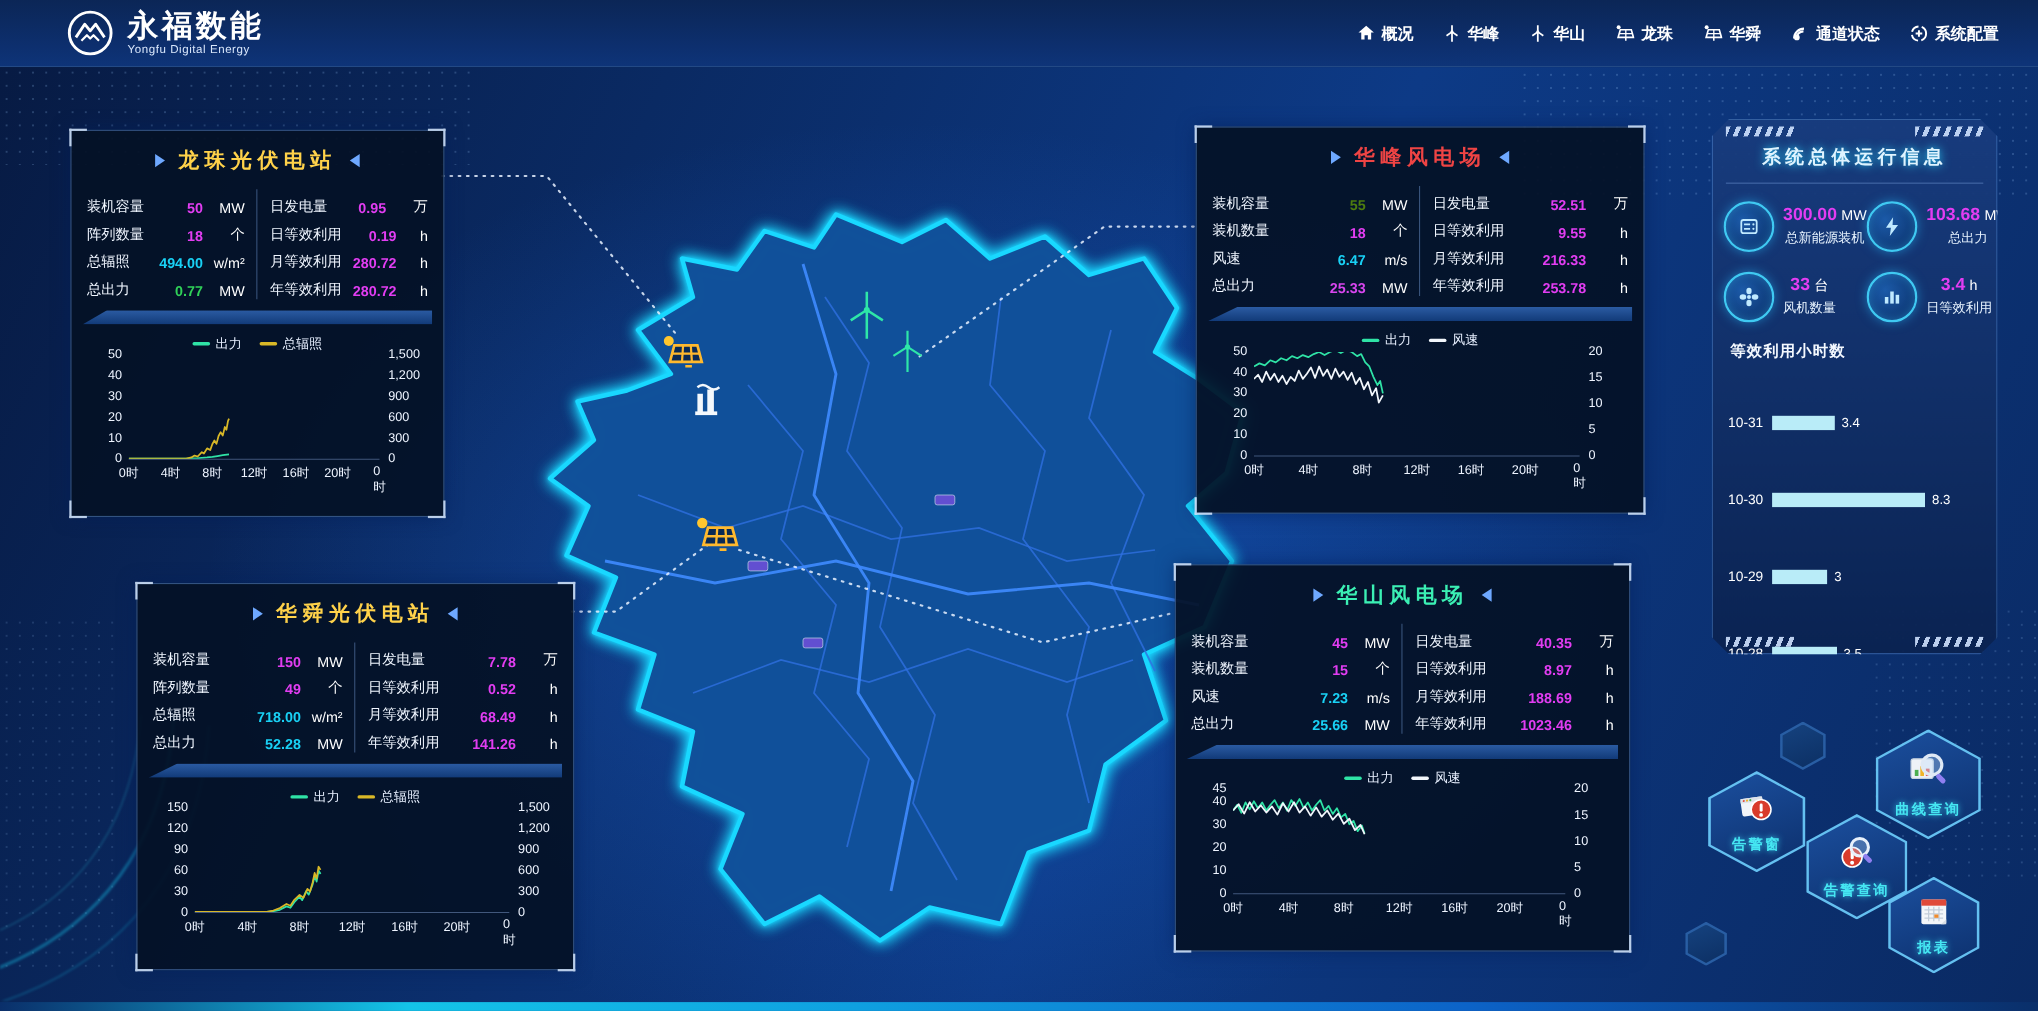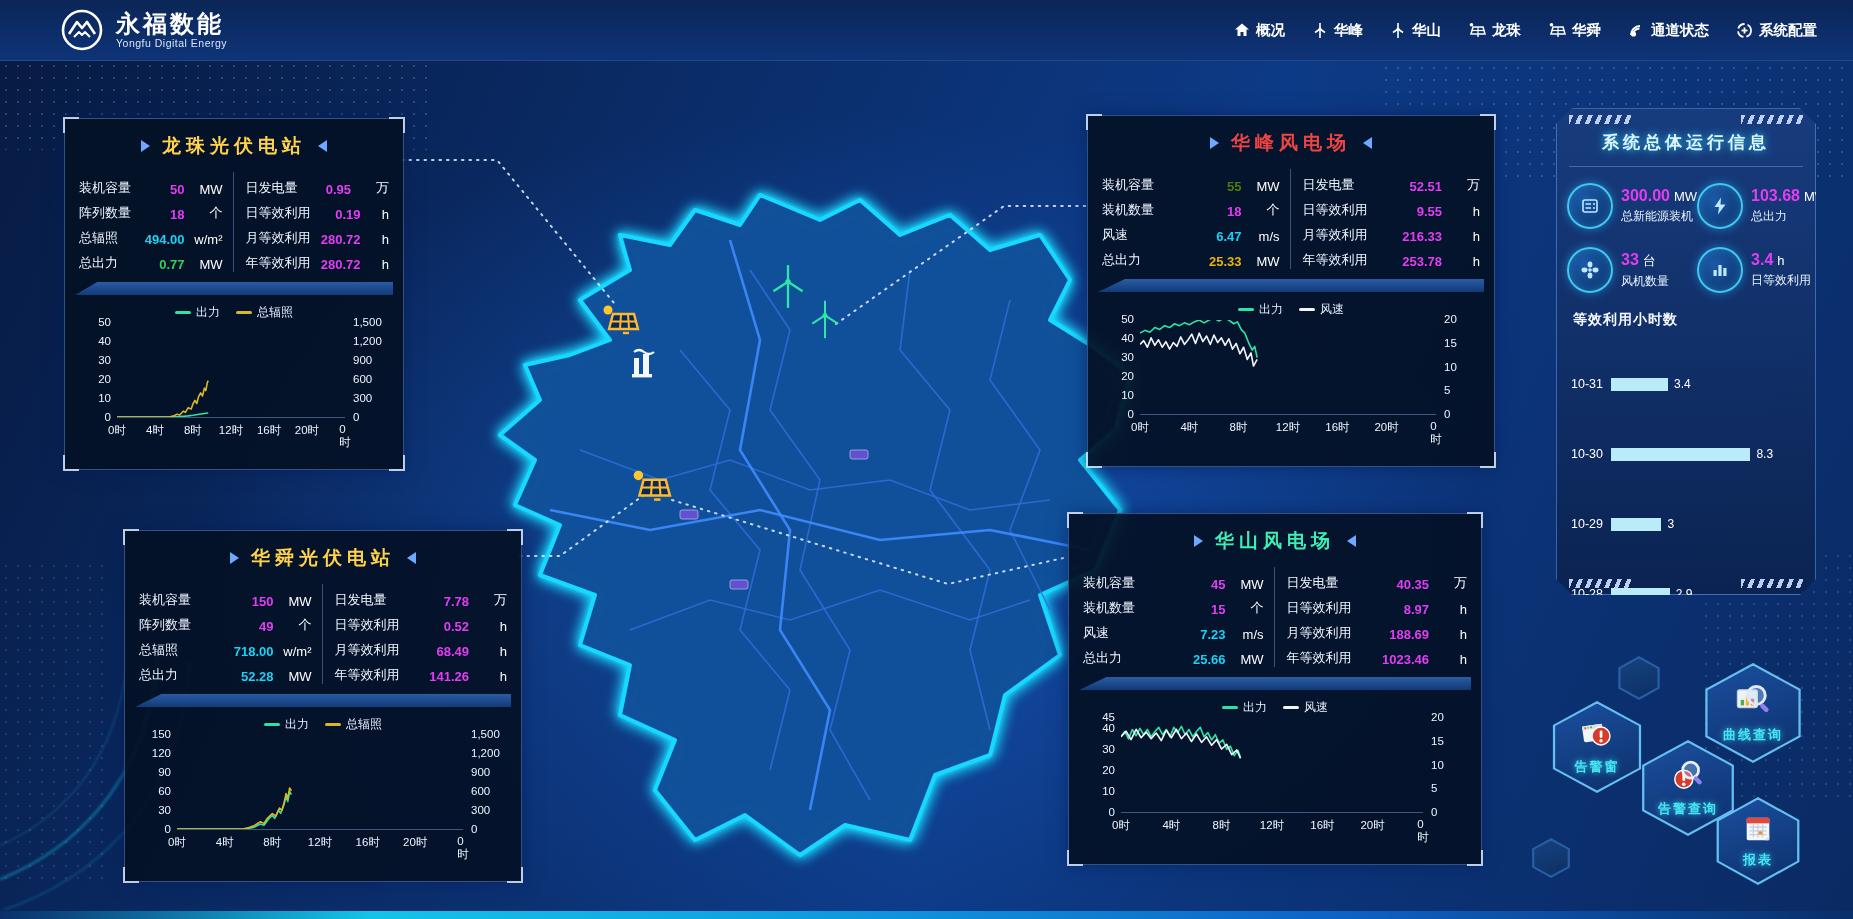--- a/index.html
+++ b/index.html
@@ -19,21 +19,21 @@
   #dots4{left:0;top:560px;width:110px;height:320px;opacity:.7;}
   #curves{position:absolute;left:0;top:620px;filter:blur(1px);opacity:.65;}
   #bottombar{position:absolute;left:0;right:0;bottom:0;height:8px;
     background:linear-gradient(90deg,#0a2f6a,#14c4e8 20%,#0fa0e0 42%,#0c63c8 72%,#0a2f6a);}
   
   #header{position:absolute;left:0;top:0;width:100%;height:60px;
     background:linear-gradient(180deg,#0b2656 0%,#0d2f6e 70%,#0e3478 100%);
     border-bottom:1px solid rgba(80,140,220,.35);display:flex;align-items:center;z-index:30;}
   #logo{display:flex;align-items:center;margin-left:60px;}
   #logo svg{margin-right:12px;}
-  .logo-cn{font-size:24px;font-weight:bold;letter-spacing:3px;color:#fff;line-height:1.05;}
+  .logo-cn{font-size:28px;font-weight:bold;letter-spacing:3px;color:#fff;line-height:1.05;text-align:right;}
   .logo-en{font-size:10.5px;color:#d8e6fb;letter-spacing:.5px;}
   #main-title{position:absolute;left:741px;top:0;height:60px;display:flex;align-items:center;}
   #main-title h1{margin:0;font-size:30px;font-weight:bold;letter-spacing:7px;color:#f2f7ff;
     text-shadow:0 0 14px rgba(120,200,255,.85),0 2px 3px rgba(0,0,0,.45);font-style:italic;}
   .t-slash{display:inline-block;width:22px;height:2px;background:#2f7bd8;transform:rotate(-45deg);margin:0 10px;position:relative;top:10px;}
   .t-slash:after{content:"";position:absolute;right:-6px;top:-2px;width:6px;height:6px;background:#2f7bd8;}
   #nav{position:absolute;right:36px;top:0;height:60px;display:flex;align-items:center;gap:27px;}
   .nav-item{display:flex;align-items:center;gap:6px;font-size:14.5px;font-weight:600;color:#fff;cursor:pointer;white-space:nowrap;}
   .nav-item svg{flex:0 0 auto;}
   
@@ -86,21 +86,21 @@
     border:1px solid rgba(96,156,235,.55);box-shadow:0 0 18px rgba(10,60,150,.7);
     clip-path:polygon(16px 0,calc(100% - 16px) 0,100% 16px,100% calc(100% - 16px),calc(100% - 16px) 100%,16px 100%,0 calc(100% - 16px),0 16px);}
   .hz{position:absolute;width:62px;height:9px;opacity:.9;
     background:repeating-linear-gradient(112deg,#cfe2ff 0 4px,transparent 4px 9px);}
   .hz.tl2{top:6px;left:12px;}.hz.tr2{top:6px;right:12px;}
   .hz.bl2{bottom:6px;left:12px;}.hz.br2{bottom:6px;right:12px;}
   #sb-title{margin:22px 0 0;text-align:center;font-size:17px;font-weight:bold;letter-spacing:4px;color:#dff4ff;
     text-shadow:0 0 9px #2bd8ff;}
   .sb-div{height:1px;background:rgba(140,180,240,.4);margin:12px 12px 0;}
   .stats{display:grid;grid-template-columns:1fr 1fr;row-gap:18px;margin:16px 6px 0 10px;}
-  .stat{display:flex;align-items:center;gap:8px;}
+  .stat{display:flex;align-items:center;gap:8px;text-align:center;}
   .s-ico{width:42px;height:42px;flex:0 0 42px;border-radius:50%;border:2px solid #3fc9f2;
     background:radial-gradient(circle at 35% 35%,#1b5aa8,#0a2e66);display:flex;align-items:center;justify-content:center;
     box-shadow:0 0 10px rgba(40,190,255,.5),inset 0 0 8px rgba(60,200,255,.35);}
   .s-val{font-size:16px;font-weight:bold;color:#e23df2;white-space:nowrap;}
   .s-unit{font-size:13px;color:#fff;margin-left:4px;font-weight:normal;}
   .s-lb{font-size:12px;color:#e8f4ff;margin-top:3px;white-space:nowrap;}
   #bars-title{margin:18px 0 4px 16px;font-size:14px;font-weight:bold;color:#f4f9ff;letter-spacing:1px;}
   #barchart{margin:0 14px;}
   .bar-row{display:flex;align-items:center;height:30px;margin-top:40px;}
   .bar-lb{width:40px;font-size:12.5px;color:#fff;}
@@ -506,21 +506,21 @@
           <span class="val" style="color:#e23df2">18</span>
           <span class="un">个</span>
         </div>
         <div class="p-row">
           <span class="lb">风速</span>
           <span class="val" style="color:#19d1f5">6.47</span>
           <span class="un">m/s</span>
         </div>
         <div class="p-row">
           <span class="lb">总出力</span>
-          <span class="val" style="color:#eab308">25.33</span>
+          <span class="val" style="color:#d946ef">25.33</span>
           <span class="un">MW</span>
         </div>
       </div>
     <div class="p-col rgt">
         <div class="p-row">
           <span class="lb">日发电量</span>
           <span class="val" style="color:#e23df2">52.51</span>
           <span class="un">万</span>
         </div>
         <div class="p-row">
@@ -761,21 +761,21 @@
         <span class="bar-lb">10-29</span>
         <span class="bar-track">
           <i class="bar" style="width:30.0%;background:#b9ecf8"></i>
           <em class="bar-val" style="left:calc(30.0% + 6px)">3</em>
         </span>
       </div>
       <div class="bar-row">
         <span class="bar-lb">10-28</span>
         <span class="bar-track">
           <i class="bar" style="width:35.0%;background:#b9ecf8"></i>
-          <em class="bar-val" style="left:calc(35.0% + 6px)">2.9</em>
+          <em class="bar-val" style="left:calc(35.0% + 6px)">3.5</em>
         </span>
       </div>
       <div class="bar-row">
         <span class="bar-lb">10-27</span>
         <span class="bar-track">
           <i class="bar" style="width:60.0%;background:#b9ecf8"></i>
           <em class="bar-val" style="left:calc(60.0% + 6px)">6</em>
         </span>
       </div>
       <div class="bar-row">

